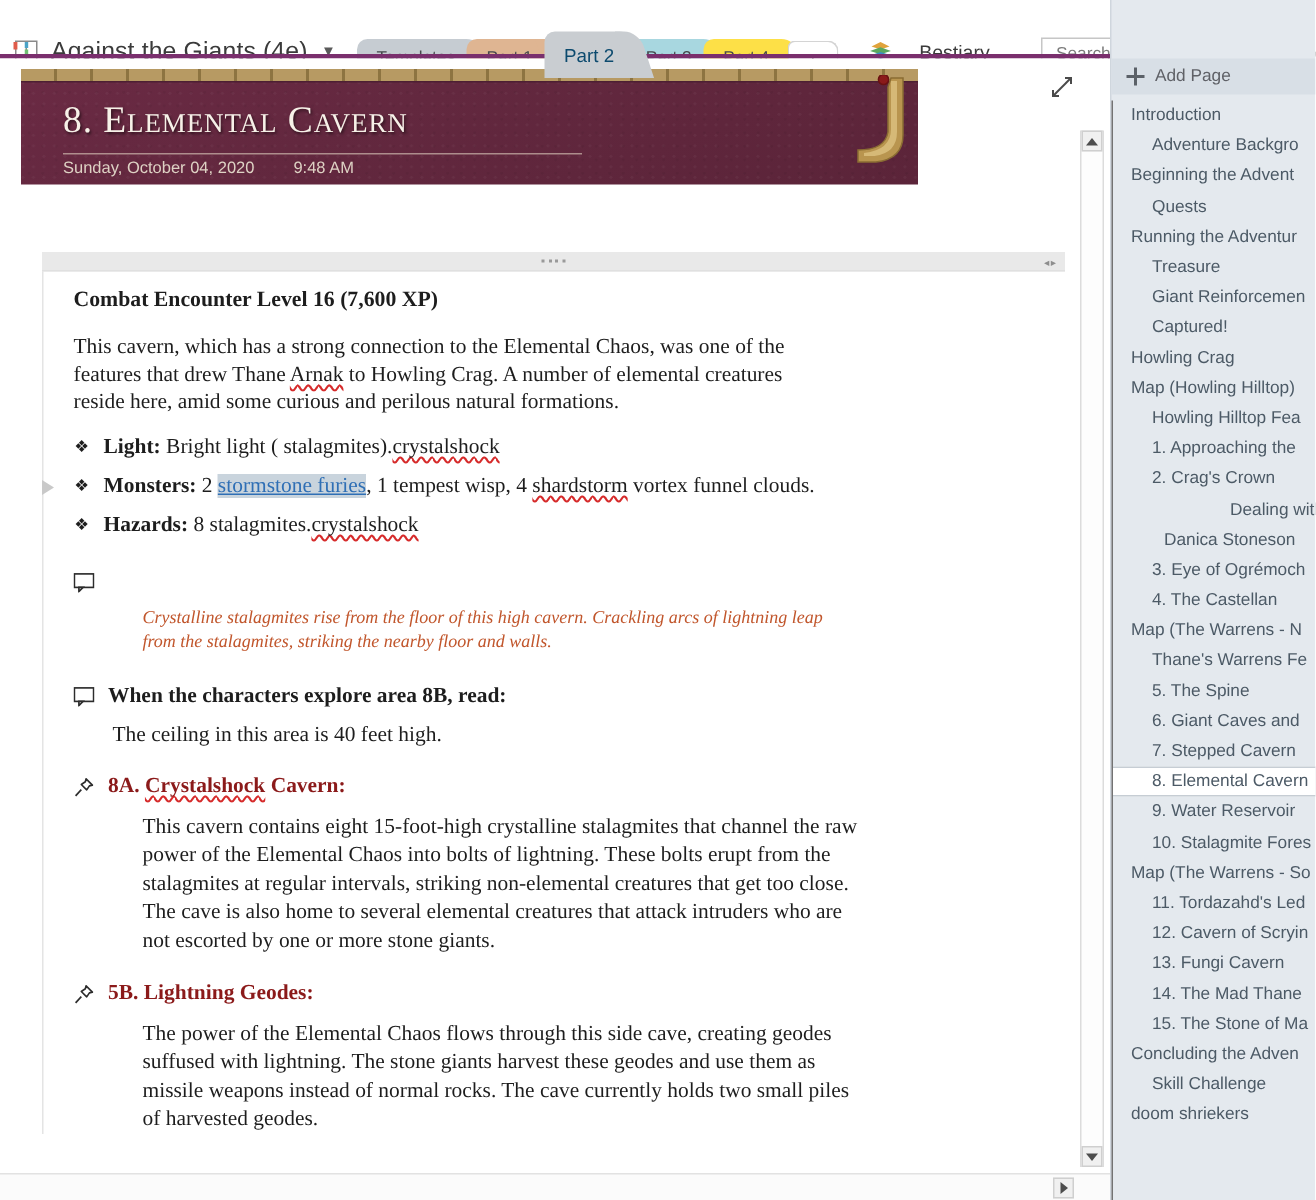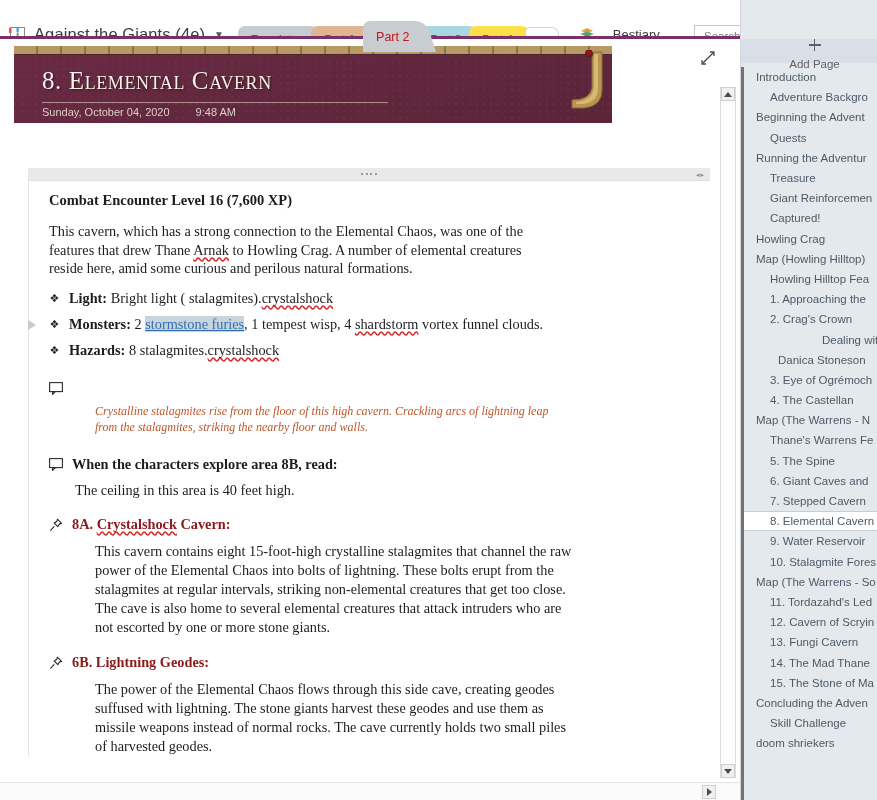--- a/index.html
+++ b/index.html
@@ -39,21 +39,21 @@
     border-radius:7px 9px 0 0;
     transform: skewX(0deg);
     box-shadow: inset -7px 0 0 -6px rgba(0,0,0,.06);
   }
   .tab .tabtext { position:relative; z-index:3; white-space:nowrap; }
   .tab::after{
     content:""; position:absolute; right:-9px; top:0; width:16px; height:26px;
     background:inherit; border-radius:0 10px 0 0;
     transform: skewX(18deg); z-index:1;
   }
-  .tab.active { height:31px; z-index:9; font-size:12.5px; color:#b91c1c; }
+  .tab.active { height:31px; z-index:9; font-size:12.5px; color:#0c4a6e; }
   .tab.active::after{ height:31px; }
   .tab.addtab {
     min-width:34px; padding:0 9px; background:#ffffff;
     border:1px solid #d4d4d4; border-bottom:none;
     border-radius:5px 7px 0 0; font-size:15px; color:#5b5b5b; height:25px;
     box-shadow:none; margin-left:4px; margin-right:6px;
   }
   .tab.addtab::after{ display:none; }
 
   .sg-chip { display:flex; align-items:center; gap:18px; height:36px; padding:0 12px 0 14px; }
@@ -230,31 +230,30 @@
 
   
   .sidebar {
     position:absolute; right:0; top:0; width:137px; height:800px;
     background:#e4e9ee; border-left:1px solid #cfd6dd;
   }
   .addpage {
     position:absolute; left:0; top:39px; width:137px; height:24px;
     display:flex; align-items:center; gap:7px; padding-left:10px;
     background:#d8dfe6;
-    flex-direction:column;
   }
   .plus { position:relative; width:12px; height:12px; flex:0 0 auto; }
   .plus::before, .plus::after { content:""; position:absolute; background:#5b6168; }
   .plus::before { left:5px; top:0; width:1.6px; height:12px; }
   .plus::after { left:0; top:5px; width:12px; height:1.6px; }
   .addpage-label { font-size:11.5px; color:#5f6167; }
 
   .pagelist {
     position:absolute; left:0; top:67px; width:137px; bottom:0;
-    overflow:hidden; border-left:3px solid #737373;text-align:center;
+    overflow:hidden; border-left:1px solid #737373;text-align:center;
   }
   .pg {
     height:20.2px; display:flex; align-items:center;
     font-size:11.5px; color:#4c5a66; white-space:nowrap;
     padding-left:12px; overflow:hidden;
   }
   .pg.sub1 { padding-left:26px; }
   .pg.sel {
     background:#ffffff; border-top:1px solid #c6cdd4; border-bottom:1px solid #c6cdd4;
     border-right:1px solid #c6cdd4; color:#4c5a66;
@@ -421,21 +420,21 @@
                 <span><span>8A. </span><span class="sq">Crystalshock</span><span> Cavern:</span></span>
               </div>
               <div class="pin-body">This cavern contains eight 15-foot-high crystalline stalagmites that channel the raw power of the Elemental Chaos into bolts of lightning. These bolts erupt from the stalagmites at regular intervals, striking non-elemental creatures that get too close. The cave is also home to several elemental creatures that attack intruders who are not escorted by one or more stone giants.</div>
             </div>
             <div class="pinsec">
               <div class="pin-head">
                 <span class="pinicon"><svg width="14" height="14" viewBox="0 0 14 14">
                     <path d="M8.4 1.2 L12.6 5.4 L10.6 5.9 L8.8 8.6 L5.2 5 L7.9 3.2 Z" fill="none" stroke="#2c2c2c" stroke-width="1.1" stroke-linejoin="round"></path>
                     <line x1="5.2" y1="8.4" x2="1.4" y2="12.6" stroke="#2c2c2c" stroke-width="1.1"></line>
                   </svg></span>
-                <span><span>6B. </span><span>Lightning Geodes:</span></span>
+                <span><span>5B. </span><span>Lightning Geodes:</span></span>
               </div>
               <div class="pin-body">The power of the Elemental Chaos flows through this side cave, creating geodes suffused with lightning. The stone giants harvest these geodes and use them as missile weapons instead of normal rocks. The cave currently holds two small piles of harvested geodes.</div>
             </div>
           </div>
 
       </div>
     </div>
 
     <div class="vsb">
       <div class="vsb-btn up">

